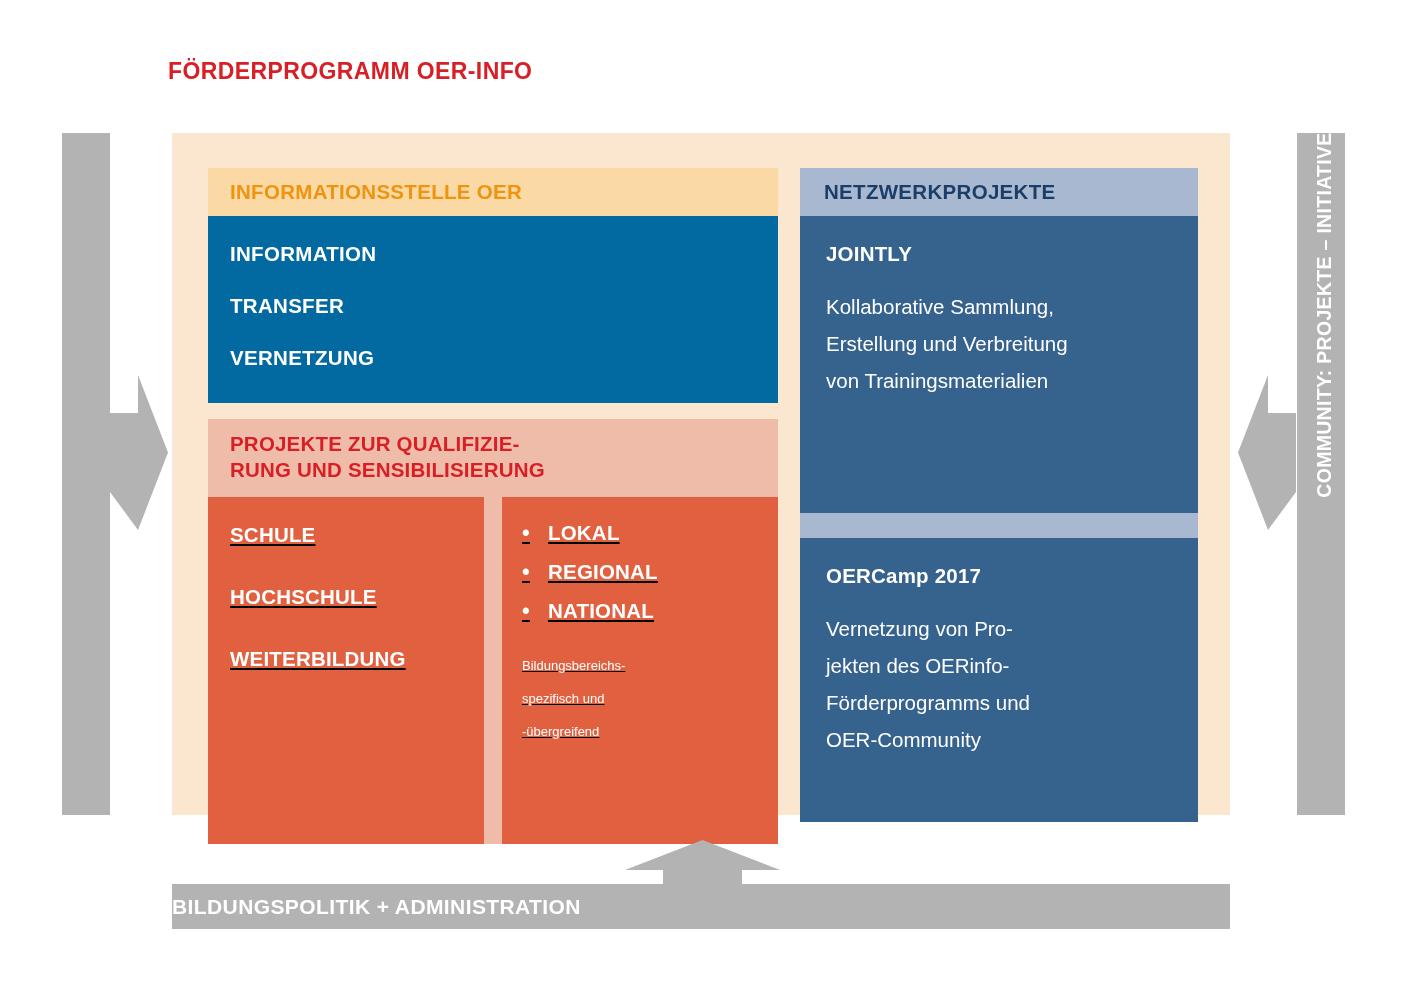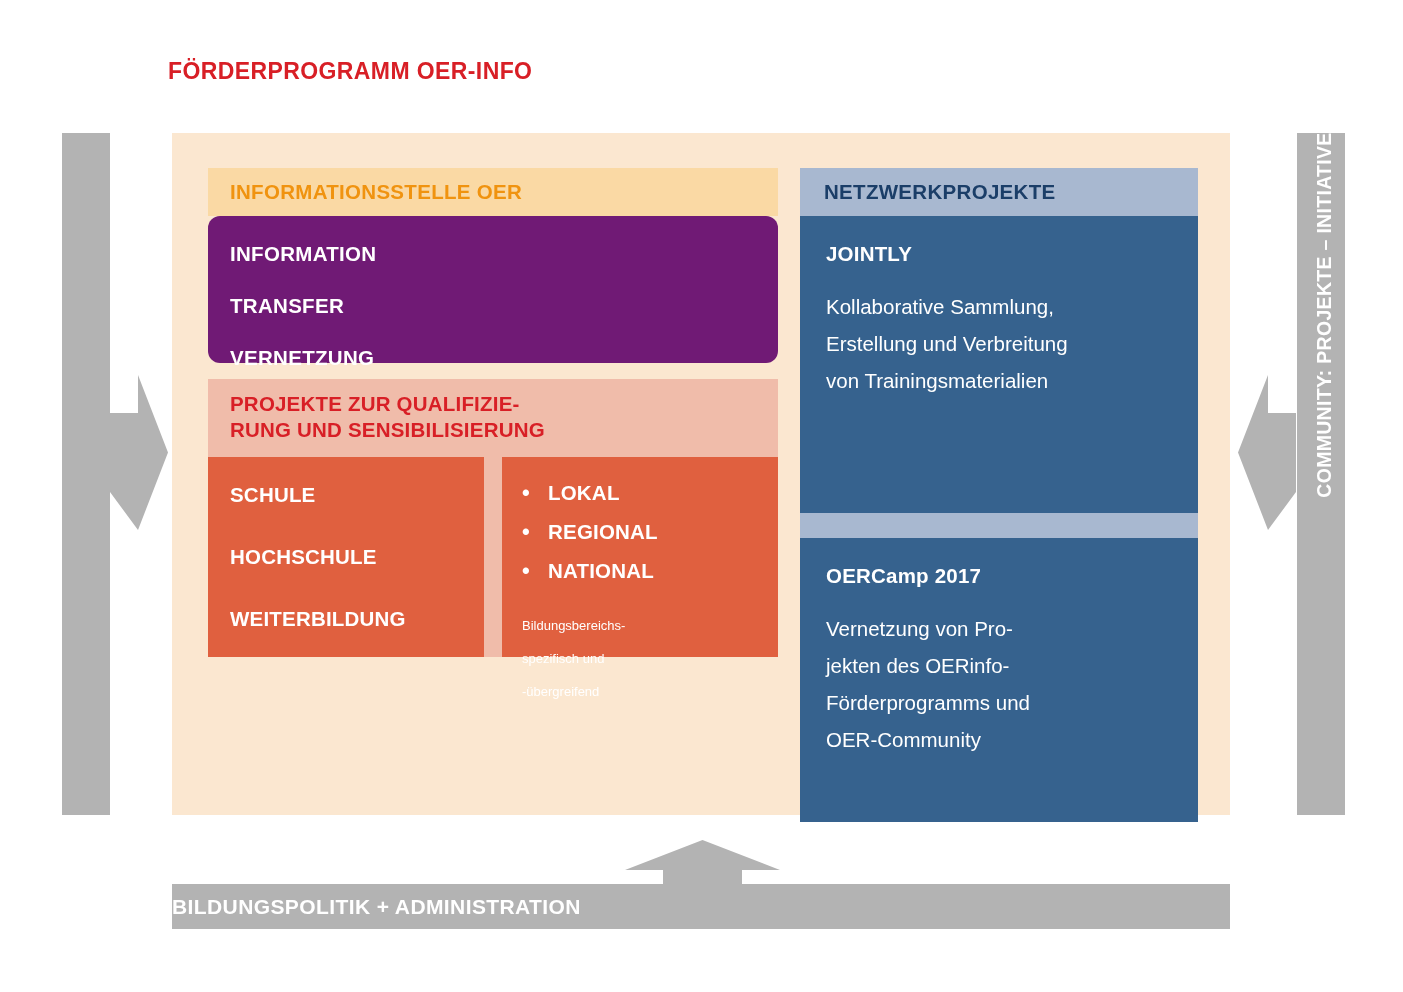--- a/index.html
+++ b/index.html
@@ -102,25 +102,24 @@
     padding-left: 22px;
     box-sizing: border-box;
   }
   #info-header-title {
     color: #f0930f;
     font-size: 20.5px;
     font-weight: bold;
     letter-spacing: 0.3px;
   }
   #info-body {
-    background: #701a75;
-    height: 147px;
+    background: #0369a1;
+    height: 187px;
     padding: 26px 22px 0 22px;
     box-sizing: border-box;
-    border-radius: 12px;
   }
   .info-item {
     color: #ffffff;
     font-size: 20.5px;
     font-weight: bold;
     letter-spacing: 0.3px;
     margin-bottom: 28px;
   }
 
   
@@ -137,22 +136,23 @@
   #qual-header-title {
     color: #d81f26;
     font-size: 20.5px;
     font-weight: bold;
     line-height: 26px;
     letter-spacing: 0.2px;
     white-space: pre-line;
   }
   #qual-body {
     display: flex;
-    height: 200px;
+    height: 347px;
     background: #000000;
+    text-decoration: underline;
   }
   #qual-left {
     width: 276px;
     background: #e0603f;
     padding: 26px 22px 0 22px;
     box-sizing: border-box;
   }
   .qual-item {
     color: #ffffff;
     font-size: 20.5px;

